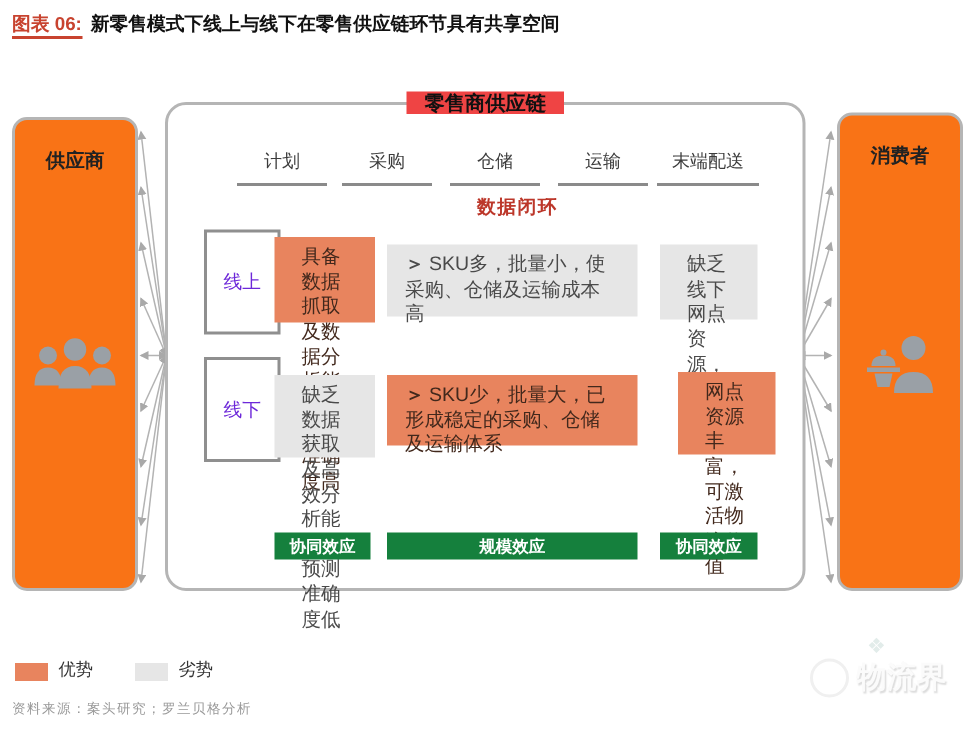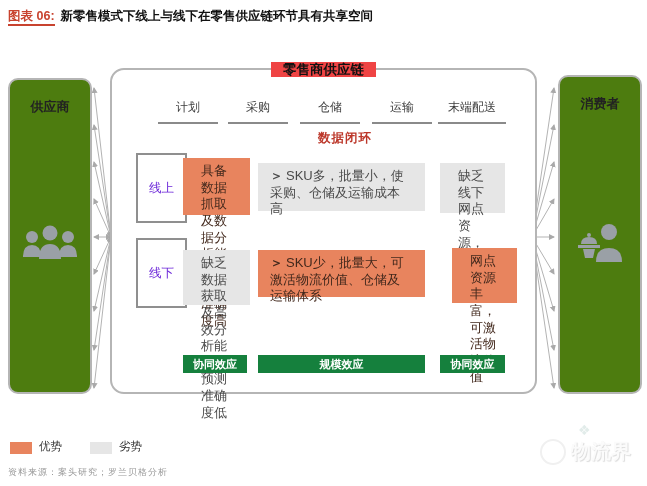--- a/index.html
+++ b/index.html
@@ -5,21 +5,21 @@
   html,body{margin:0;padding:0;background:#fff;}
   body{font-family:"Liberation Sans","DejaVu Sans",sans-serif;color:#222;}
   .stage{position:relative;width:647px;height:486px;background:#ffffff;overflow:hidden;}
 
   
   .fig-title{position:absolute;left:8px;top:8px;font-size:12.5px;font-weight:bold;white-space:nowrap;}
   .fig-tag{color:#c8432f;border-bottom:2px solid #c8432f;padding-bottom:1px;margin-right:6px;}
   .fig-text{color:#111;}
 
   
-  .panel{position:absolute;border:2px solid #b5b5b5;border-radius:10px;background:#4d7c0f;}
+  .panel{position:absolute;border:2px solid #b5b5b5;border-radius:10px;background:#f97316;}
   .panel-supplier{left:8px;top:78px;width:80px;height:312px;}
   .panel-consumer{left:558px;top:75px;width:80px;height:315px;}
   .panel-label{position:absolute;top:18px;left:0;right:0;text-align:center;font-weight:bold;font-size:13px;color:#222;}
   .panel-icon{position:absolute;top:145px;left:0;right:0;display:flex;justify-content:center;}
 
   
   .mainbox{position:absolute;left:110px;top:68px;width:423px;height:322px;border:2px solid #b5b5b5;border-radius:14px;background:#fff;}
   .chain-title{position:absolute;left:0;right:0;top:60px;text-align:center;pointer-events:none;}
   .chain-title span{background:#ef4444;padding:0 12px;font-weight:bold;font-size:13.5px;color:#111;}
 
@@ -169,21 +169,21 @@
   <div class="rowlabel offline">线下</div>
 
   <div class="cbox orange b-on-left">具备数据抓取及数据分析能力，预测准确度高</div>
   <div class="cbox gray b-on-center">
     <span class="bullet">＞</span><span>SKU多，批量小，使采购、仓储及运输成本高</span>
   </div>
   <div class="cbox gray b-on-right">缺乏线下网点资源，配送成本高</div>
 
   <div class="cbox gray b-off-left">缺乏数据获取及高效分析能力，预测准确度低</div>
   <div class="cbox orange b-off-center">
-    <span class="bullet">＞</span><span>SKU少，批量大，可激活物流价值、仓储及运输体系</span>
+    <span class="bullet">＞</span><span>SKU少，批量大，已形成稳定的采购、仓储及运输体系</span>
   </div>
   <div class="cbox orange b-off-right">网点资源丰富，可激活物流价值</div>
 
   <div class="effect effect1">协同效应</div>
   <div class="effect effect2">规模效应</div>
   <div class="effect effect3">协同效应</div>
 
   <div class="legend">
     <span class="swatch adv"></span>
     <span>优势</span>

